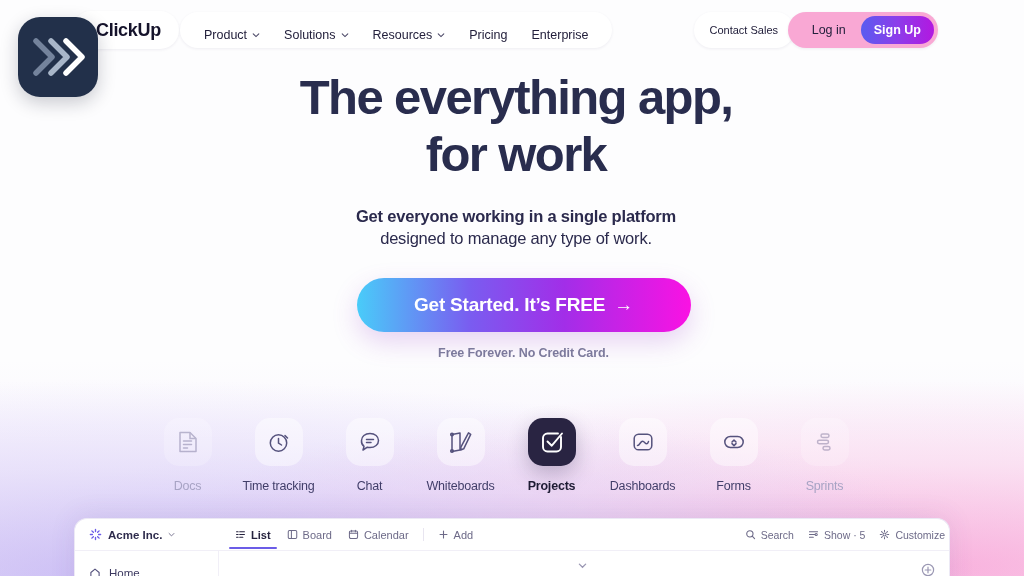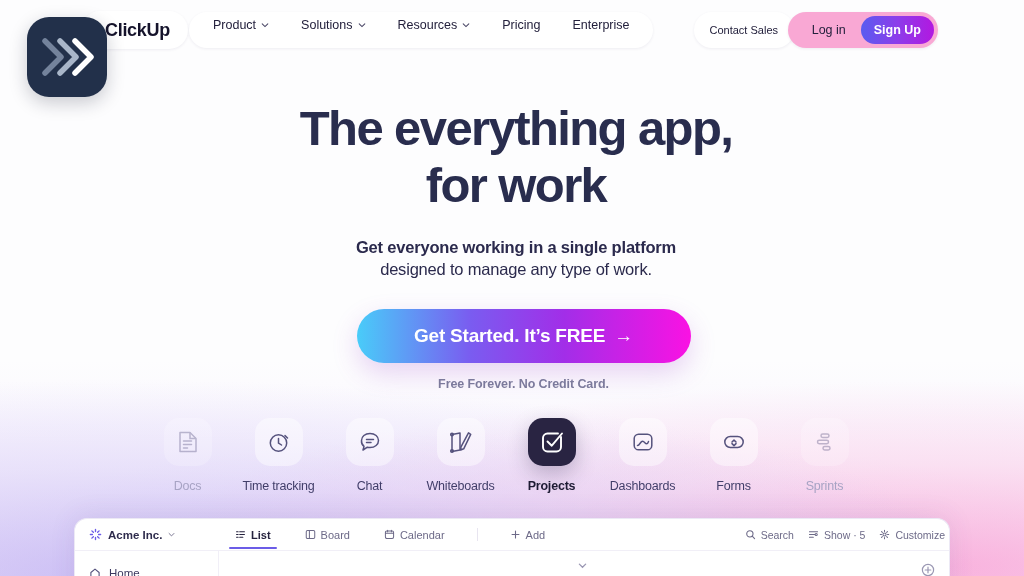--- a/index.html
+++ b/index.html
@@ -17,21 +17,21 @@
     position: absolute; left: 0; right: 0; top: 360px; bottom: 0;
     background:
       radial-gradient(120% 130% at 12% 100%, rgba(190,176,243,.75) 0%, rgba(205,193,246,.38) 38%, rgba(255,255,255,0) 70%),
       radial-gradient(110% 120% at 92% 96%, rgba(250,164,214,.80) 0%, rgba(252,196,227,.42) 40%, rgba(255,255,255,0) 72%),
       radial-gradient(90% 110% at 52% 108%, rgba(226,205,248,.55) 0%, rgba(255,255,255,0) 68%),
       linear-gradient(180deg, rgba(255,255,255,0) 0%, rgba(247,242,253,.55) 30%, rgba(246,236,250,.8) 100%);
   }
 
   
   #header {
-    position: absolute; top: 0; left: 9px; right: 0; height: 60px;
+    position: absolute; top: 0; left: 0; right: 0; height: 60px;
     display: flex; align-items: center; z-index: 40;
   }
   .brand-pill {
     position: absolute; left: 72px; top: 11px;
     height: 38px; display: flex; align-items: center;
     padding: 0 18px 0 24px;
     background: #fff; border-radius: 19px;
     box-shadow: 0 1px 3px rgba(40,30,80,.07);
   }
   .brand-text { font-size: 18px; font-weight: 700; color: #15132b; letter-spacing: -.3px; }
@@ -40,21 +40,21 @@
     position: absolute; left: 18px; top: 17px;
     width: 80px; height: 80px; border-radius: 22px;
     background: #22304a;
     box-shadow: 0 6px 18px rgba(20,25,45,.22);
     z-index: 45;
     display: flex; align-items: center; justify-content: center;
   }
 
   .nav-pill {
     position: absolute; left: 180px; top: 12px;
-    height: 36px; display: flex; align-items: flex-start; gap: 12px;
+    height: 36px; display: flex; align-items: flex-end; gap: 4px;
     padding: 0 14px; background: #fff;
     border-radius: 18px; box-shadow: 0 1px 3px rgba(40,30,80,.07);
   }
   .nav-item {
     display: flex; align-items: center; gap: 5px;
     font-size: 12.5px; color: #23203c; font-weight: 500;
     padding: 6px 10px; border-radius: 12px; white-space: nowrap;
   }
   .caret { width: 8px; height: 8px; display: inline-block; }
 
@@ -73,21 +73,21 @@
   }
   .login-link { font-size: 12.5px; color: #23203c; font-weight: 500; padding: 0 10px; }
   .signup-btn {
     height: 28px; padding: 0 13px; border-radius: 14px; border: 0;
     display: flex; align-items: center;
     font-family: inherit; font-size: 12.5px; font-weight: 700; color: #fff;
     background: linear-gradient(90deg, #5a5cf0 0%, #8d3cea 50%, #b218e0 100%);
   }
 
   
-  #hero { position: absolute; top: 104px; left: 0; right: 0; text-align: center; z-index: 20; margin-left: 8px; }
+  #hero { position: absolute; top: 73px; left: 0; right: 0; text-align: center; z-index: 20; margin-left: 8px; }
   #headline {
     font-size: 49px; line-height: 1.0; font-weight: 800; color: #292d4e;
     letter-spacing: -1.6px;
   }
   #headline .l2 { display: block; margin-top: 8px; }
   #subhead { margin-top: 28px; color: #2b2a4d; }
   #subhead .s1 { font-size: 16.5px; font-weight: 700; letter-spacing: -.2px; }
   #subhead .s2 { font-size: 16.5px; font-weight: 400; letter-spacing: -.2px; margin-top: 3px; }
 
   #cta-wrap { margin-top: 30px; padding-left: 15px; }
@@ -122,21 +122,21 @@
   #app-card {
     position: absolute; left: 74px; right: 74px; top: 518px; bottom: -40px;
     background: #fff; border-radius: 13px 13px 0 0;
     border: 1px solid #ece9f5; border-bottom: 0;
     box-shadow: 0 -2px 26px rgba(90,60,140,.10);
     overflow: hidden; z-index: 30;
   }
   #app-topbar { height: 32px; display: flex; align-items: center; border-bottom: 1px solid #f1eff7; justify-content: center; }
   #ws { width: 144px; display: flex; align-items: center; gap: 6px; padding-left: 14px; }
   #ws-name { font-size: 11.5px; font-weight: 600; color: #2f2c4d; }
-  #view-tabs { display: flex; align-items: center; gap: 18px; padding-left: 8px; }
+  #view-tabs { display: flex; align-items: center; gap: 0; padding-left: 8px; }
   .vtab {
     display: flex; align-items: center; gap: 5px;
     font-size: 11px; color: #6d6a88; padding: 7px 8px; position: relative;
   }
   .vtab.on { color: #24213d; font-weight: 600; }
   .vtab.on::after {
     content: ""; position: absolute; left: 2px; right: 2px; bottom: -1px;
     height: 2px; border-radius: 2px; background: #6b5ce7;
   }
   .vsep { width: 1px; height: 13px; background: #e8e5f0; margin: 0 6px; }

